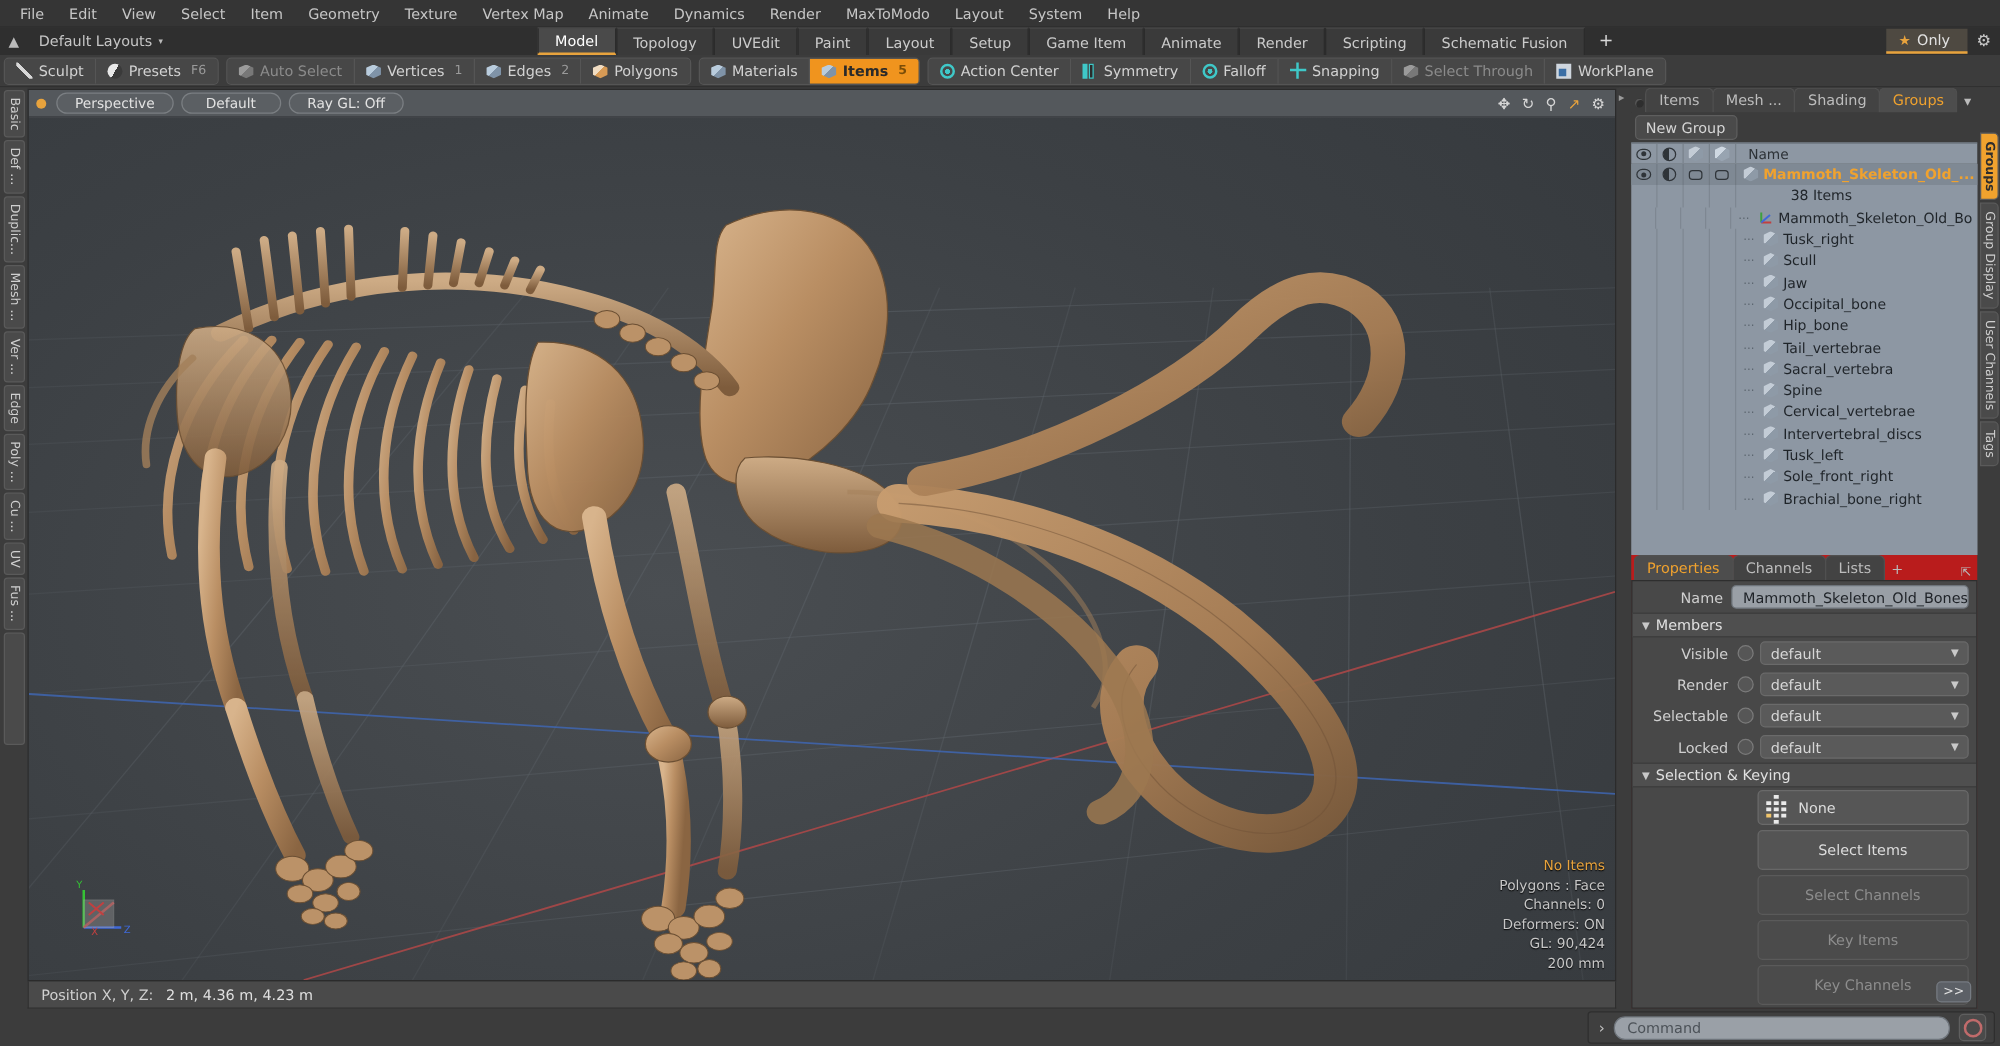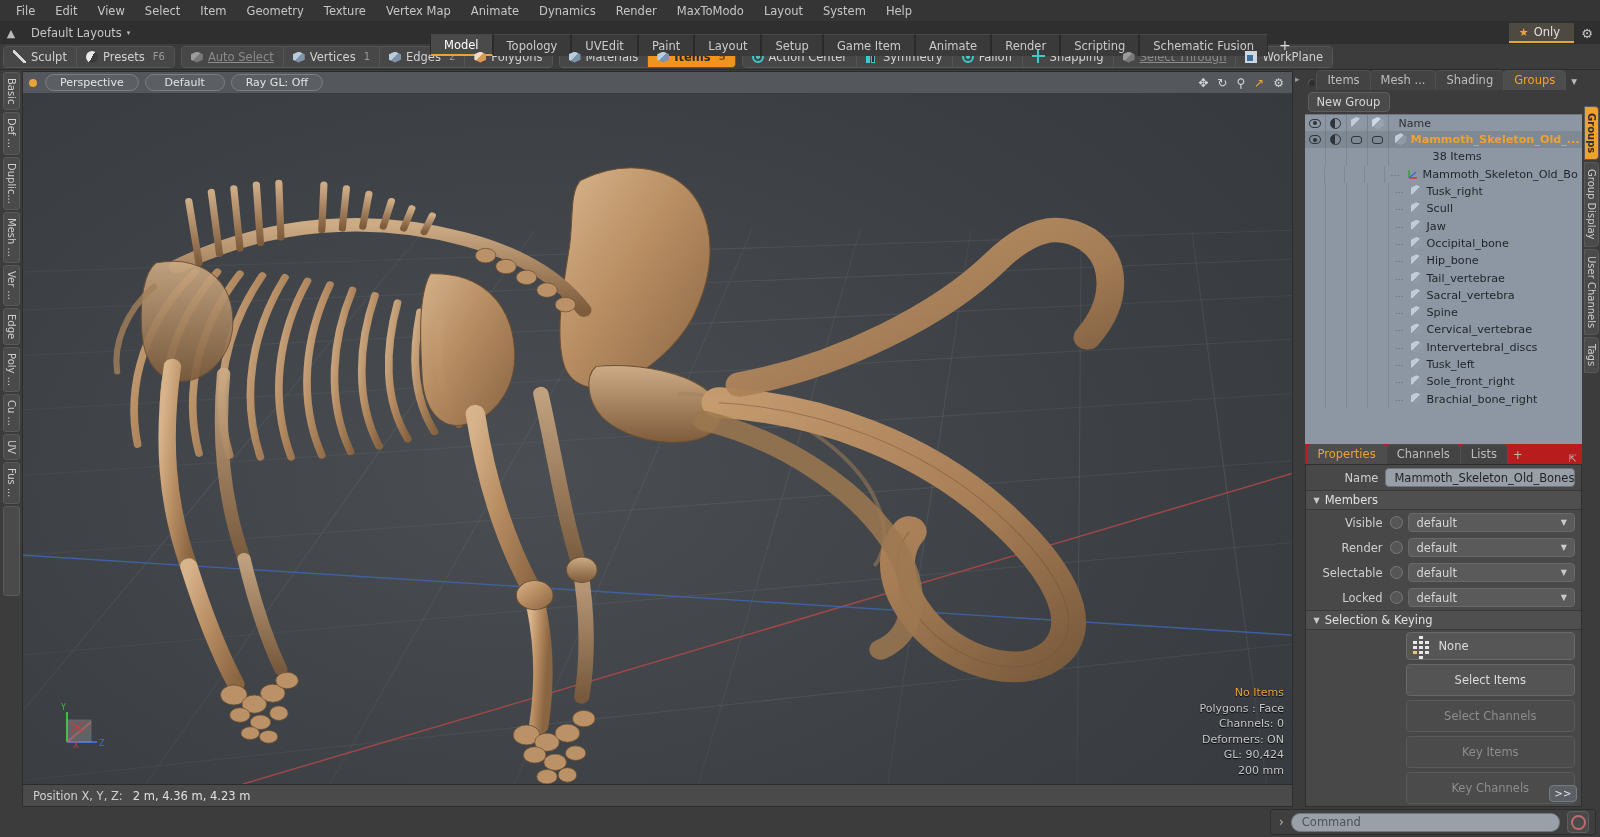--- a/index.html
+++ b/index.html
@@ -28,21 +28,21 @@
   }
   .layoutbar .homeicon {
     width: 22px; display: flex; align-items: center; justify-content: center;
     color: #bbb; font-size: 11px;
   }
   .layoutbar .deflayout {
     display: flex; align-items: center; padding: 0 9px; color: #c6c6c6; font-size: 11.5px;
   }
   .layoutbar .deflayout .caret { margin-left: 5px; font-size: 7px; color:#bbb; }
   .layout-tabs { display: flex; align-items: stretch; margin-left: auto; margin-right: auto;
-    position: absolute; left: 430px; top: 12px; height: 22px; }
+    position: absolute; left: 430px; top: 0; height: 22px; }
   .ltab {
     padding: 0 13px; display: flex; align-items: center; justify-content: center;
     background: #3a3a3a; border-left: 1px solid #2b2b2b; border-right: 1px solid #2b2b2b;
     color: #cbcbcb; font-size: 11.5px; white-space: nowrap; cursor: default;
     border-top: 1px solid #484848;
   }
   .ltab.active { background: #4a4a4a; border-bottom: 2px solid #e8a33d; color: #ffffff; }
   .ltab.plus { background: transparent; border: none; color: #d8d8d8; font-size: 14px; padding: 0 11px; }
   .layoutbar .right { margin-left: auto; display: flex; align-items: center; }
   .onlybtn {
@@ -59,21 +59,21 @@
     flex: 0 0 26px; padding: 0 3px; gap: 0px; border-bottom: 1px solid #2c2c2c;
   }
   .grp { display: flex; align-items: stretch; border: 1px solid #555; border-radius: 4px;
          height: 22px; overflow: hidden; background: #474747; }
   .grp + .grp { margin-left: 6px; }
   .tbtn {
     display: flex; align-items: center; gap: 5px; padding: 0 9px; background: #474747;
     color: #d2d2d2; font-size: 11.5px; white-space: nowrap; border-right: 1px solid #555;
   }
   .tbtn:last-child { border-right: none; }
-  .tbtn.dim { color: #8b8b8b; text-decoration: underline; }
+  .tbtn.dim { color: #8b8b8b; }
   .tbtn.on { background: #f0941e; color: #2a2a2a; font-weight: 600; }
   .tbtn .num { color: #9a9a9a; font-size: 10px; margin-left: 3px; }
   .tbtn.on .num { color: #7a4d08; }
   .ico { width: 13px; height: 13px; display:inline-block; position: relative; flex: 0 0 13px; }
 
   
   .cube { width: 12px; height: 12px; position: relative; }
   .cube:before {
     content:''; position:absolute; inset:1px 0 0 0;
     background: linear-gradient(135deg,#cfd6de 0 45%, #9aa6b4 45% 100%);

